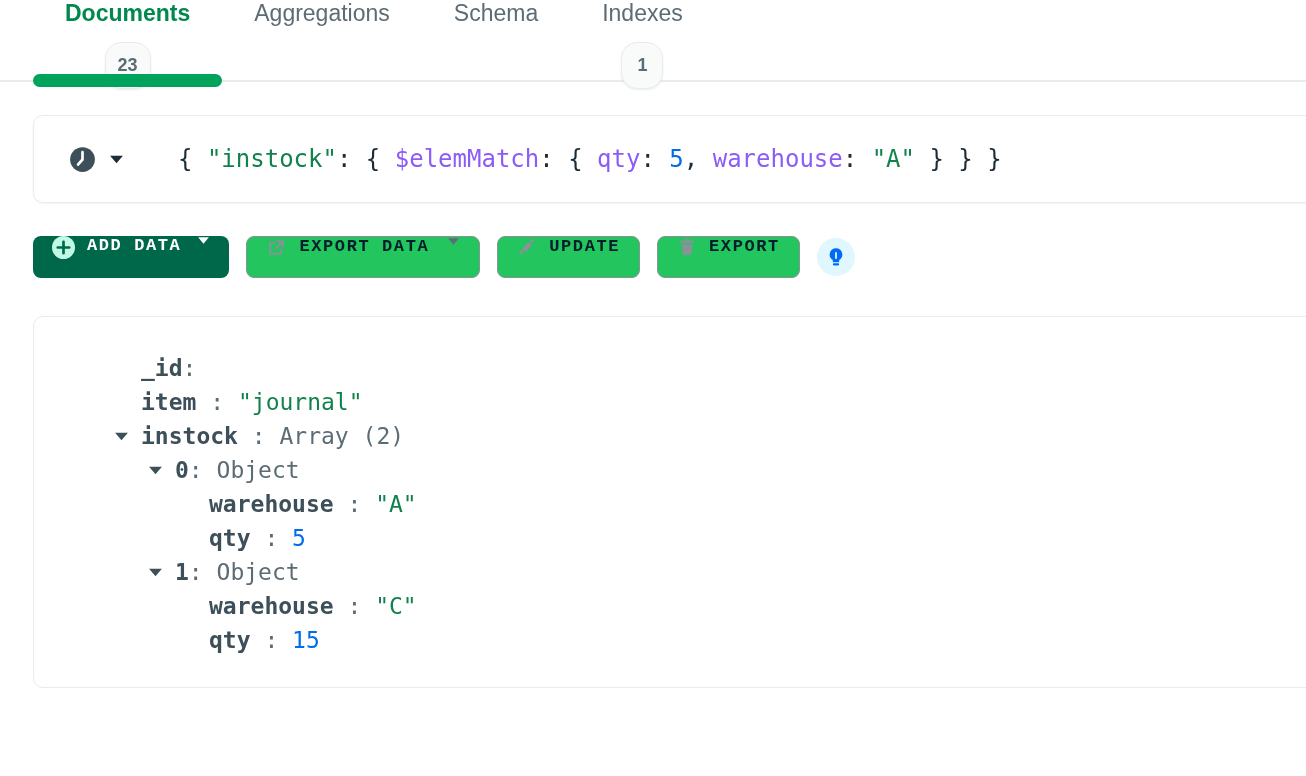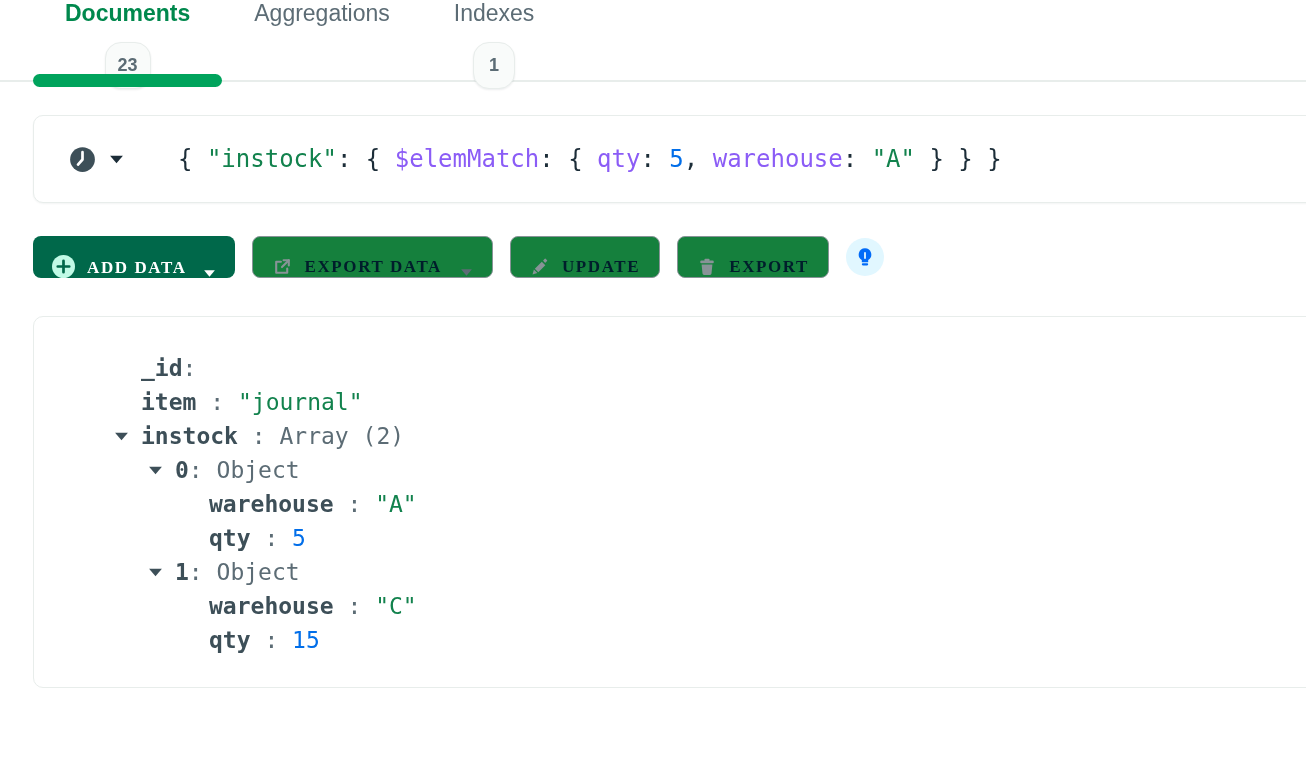--- a/index.html
+++ b/index.html
@@ -25,25 +25,25 @@
   .history-btn{display:flex;align-items:center;gap:13px;background:none;border:none;
     padding:0;cursor:pointer;}
   .query-text{margin-left:54px;font-family:"DejaVu Sans Mono","Liberation Mono",monospace;
     font-size:24px;white-space:pre;cursor:text;}
   .tk-punct{color:#1C2D38;}
   .tk-string{color:#12824D;}
   .tk-field{color:#8b5cf6;}
   .tk-number{color:#016EE9;}
   
   .toolbar{display:flex;align-items:center;gap:17px;margin:33px 0 0 33px;}
-  .btn{display:inline-flex;align-items:flex-end;gap:12px;height:42px;padding:0 19px;
-    border-radius:8px;font-family:Liberation Serif, serif;font-size:17px;font-weight:700;
+  .btn{display:inline-flex;align-items:flex-start;gap:12px;height:42px;padding:0 19px;
+    border-radius:8px;font-family:Liberation Mono, monospace;font-size:17px;font-weight:700;
     letter-spacing:1.6px;cursor:pointer;box-sizing:border-box;white-space:nowrap;}
   .btn-primary{background:#00684A;color:#ffffff;border:none;}
-  .btn-secondary{background:#15803d;color:#001E2B;border:1px solid #889397;}
+  .btn-secondary{background:#22c55e;color:#001E2B;border:1px solid #889397;}
   .bulb-btn{width:38px;height:38px;border-radius:50%;background:#E1F7FF;border:none;
     display:flex;align-items:center;justify-content:center;cursor:pointer;padding:0;}
   
   .doc-card{margin:38px 0 0 33px;width:1290px;min-height:372px;border:1px solid #E8EDEB;
     border-radius:10px;box-sizing:border-box;padding:34px 0 30px;background:#fff;}
   .doc-line{font-family:"DejaVu Sans Mono","Liberation Mono",monospace;font-size:23px;
     line-height:34px;white-space:pre;display:flex;align-items:center;}
   .caret-box{display:inline-flex;width:27px;flex:0 0 27px;align-items:center;cursor:pointer;}
   .doc-key{font-weight:700;color:#3D4F58;}
   .doc-sep{color:#5C6C75;}
@@ -55,20 +55,23 @@
 </head>
 <body>
 
 <nav class="tabbar" id="tabbar">
     <div class="tab active">
     <span class="tab-label">Documents</span>
   <span class="badge">23</span>
     </div>
     <div class="tab">
     <span class="tab-label">Aggregations</span>
+  </div>
+    <div class="tab">
+    <span class="tab-label">Schema</span>
   </div>
     <div class="tab">
     <span class="tab-label">Indexes</span>
   <span class="badge">1</span>
     </div>
   </nav>
 
 <div class="query-card">
   <button class="history-btn">
     <span style="display:flex;">

